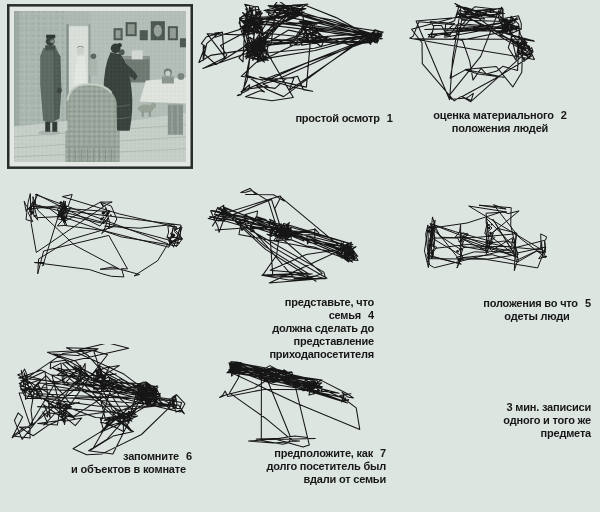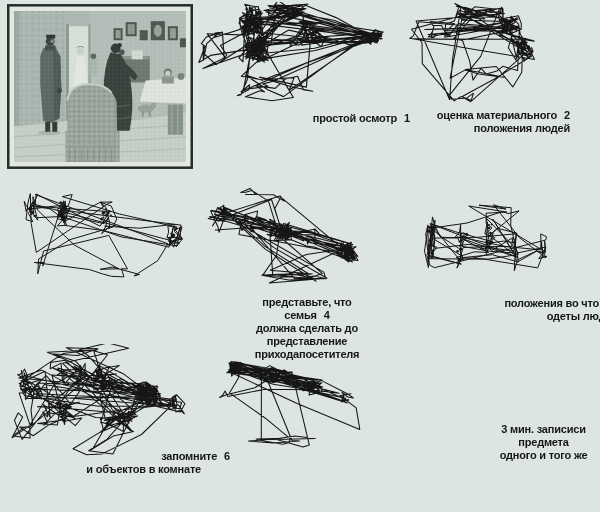--- a/index.html
+++ b/index.html
@@ -3,25 +3,25 @@
 <meta charset="utf-8">
 <style>
   html,body{margin:0;padding:0;background:#ffffff;}
   .fig{
     position:relative;width:600px;height:512px;overflow:hidden;
     background:#dde5e1;
     font-family:"Liberation Sans","DejaVu Sans",sans-serif;
   }
   .caption{
     position:absolute;font-weight:bold;font-size:11px;line-height:13px;
-    color:#171717;letter-spacing:-0.2px;text-align:right;
+    color:#171717;letter-spacing:-0.2px;text-align:center;
   }
   .caption .num{margin-left:7px;}
-  .caption.align-right{text-align:center;}
-  .caption.align-left{text-align:center;margin-top:22px;}
+  .caption.align-right{text-align:right;}
+  .caption.align-left{text-align:right;}
   .caption .shift-r{transform:translateX(29px);}
   .scan{position:absolute;}
   .scan svg{display:block;overflow:hidden;}
   .trace{fill:none;stroke:#161616;stroke-linejoin:round;stroke-linecap:round;}
   .painting{position:absolute;left:7px;top:4px;width:186px;height:165px;}
 </style>
 </head>
 <body>
 
 <div class="fig">
@@ -377,20 +377,25 @@
   <div class="caption" style="left:462px;top:297px;width:150px">
     <div><span>положения во что</span><span class="num">5</span></div>
     <div>одеты люди</div>
   </div>
 
   <div class="caption" style="left:56px;top:450px;width:145px">
     <div class="shift-r"><span>запомните</span><span class="num">6</span></div>
     <div>и объектов в комнате</div>
   </div>
 
+  <div class="caption align-right" style="left:248px;top:447px;width:138px">
+    <div><span>предположите, как</span><span class="num">7</span></div>
+    <div>долго посетитель был</div>
+    <div>вдали от семьи</div>
+  </div>
 
   <div class="caption align-left" style="left:496px;top:401px;width:95px">
     <div>3 мин. записиси</div>
+    <div>одного и того же</div>
     <div>предмета</div>
-    <div>одного и того же</div>
   </div>
 
 </div>
 
 </body></html>

